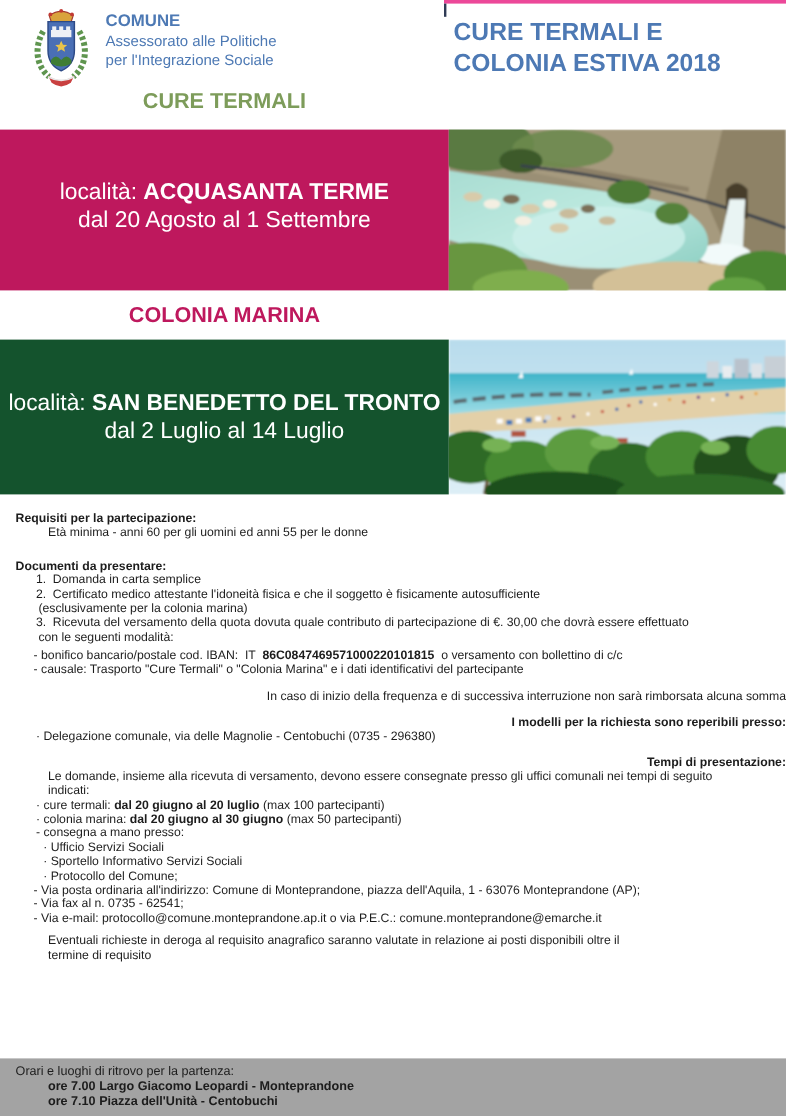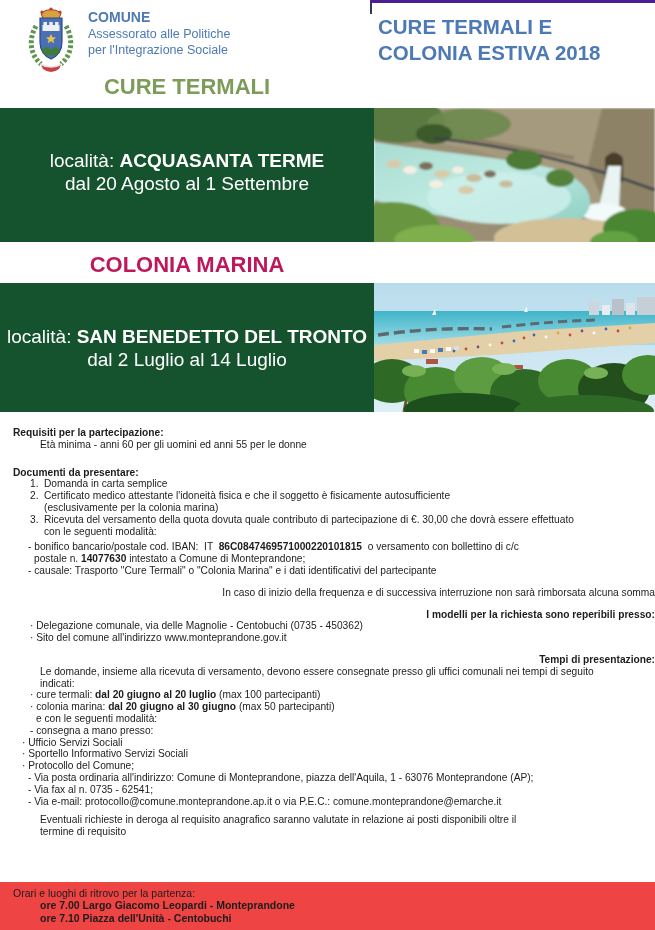--- a/index.html
+++ b/index.html
@@ -4,59 +4,59 @@
 <style>
   html,body{margin:0;padding:0;background:#fff;}
   .page{position:relative;width:655px;height:930px;background:#ffffff;overflow:hidden;
         font-family:"Liberation Sans", sans-serif;color:#1c1c1c;padding-left:47px;}
   
   .crest{position:absolute;left:25px;top:4px;width:52px;height:72px;}
   .muni{position:absolute;left:88px;top:9px;color:#4d79b4;}
   .muni-name{font-weight:bold;font-size:14px;line-height:17px;}
   .muni-dept{font-size:12.5px;line-height:16px;}
   .title-box{position:absolute;left:370px;top:0;width:285px;height:92px;box-sizing:border-box;
-             border-top:3px solid #4c1d95;padding:11px 0 0 8px;color:#4d79b4;
+             border-top:3px solid #ec4899;padding:11px 0 0 8px;color:#4d79b4;
              font-weight:bold;font-size:20.5px;line-height:26px;white-space:nowrap;}
   .title-box::before{content:"";position:absolute;left:0;top:0;width:2px;height:11px;background:#2f3b55;}
   
-  .h-band{position:absolute;left:0;width:374px;text-align:center;font-weight:bold;font-size:22px;white-space:nowrap;}
+  .h-band{position:absolute;left:0;width:374px;text-align:center;font-weight:bold;font-size:18px;white-space:nowrap;}
   .h-green{top:74px;color:#7d9c5a;}
   .h-tan{top:252px;color:#be185d;}
   
   .banner{position:absolute;left:0;width:374px;color:#fff;display:flex;flex-direction:column;
           justify-content:center;align-items:center;text-align:center;}
-  .banner-green{top:108px;height:134px;background:#14532d;padding-bottom:6px;box-sizing:border-box;}
+  .banner-green{top:108px;height:134px;background:#be185d;padding-bottom:6px;box-sizing:border-box;}
   .banner-tan{top:283px;height:129px;background:#14532d;}
   .loc-line{font-size:19px;line-height:23px;white-space:nowrap;}
   .loc-line b{font-weight:bold;}
   .date-line{font-size:19px;line-height:23px;white-space:nowrap;}
   
   .photo{position:absolute;display:block;}
   .photo1{left:374px;top:108px;width:281px;height:134px;}
   .photo2{left:374px;top:283px;width:281px;height:129px;}
   
   .body{position:absolute;left:0;top:420px;width:655px;font-size:10.2px;line-height:11.8px;}
   .body div{white-space:nowrap;}
   .sec-h{font-weight:bold;margin-left:13px;}
   .ind40{margin-left:40px;}
   .ind36{margin-left:36px;}
   .ind34{margin-left:34px;}
   .ind30{margin-left:30px;}
   .ind28{margin-left:28px;}
-  .ind42{margin-left:22px;}
-  .cont44{margin-left:44px;}
+  .ind42{margin-left:36px;}
+  .cont44{margin-left:32px;}
   .doc-item{margin-left:30px;display:flex;}
   .doc-item .num{width:14px;flex:0 0 14px;}
   .mt16{margin-top:16px;}
   .mt10{margin-top:10px;text-align:right;}
   .mt7{margin-top:7px;}
   .mt4{margin-top:4px;}
   .pre{white-space:pre !important;}
   
-  .footer{position:absolute;left:0;top:882px;width:655px;height:48px;background:#ef4444;
+  .footer{position:absolute;left:0;top:882px;width:655px;height:48px;background:#a3a3a3;
           box-sizing:border-box;padding-top:5px;font-size:10.5px;line-height:12.4px;}
   .footer .f-h{margin-left:13px;}
   .footer .f-b{margin-left:40px;font-weight:bold;}
 </style>
 </head>
 <body>
 
 <div class="page">
 
   <svg class="crest" viewBox="0 0 52 72">
@@ -227,34 +227,31 @@
         <span class="num">2.</span>
         <span>Certificato medico attestante l'idoneità fisica e che il soggetto è fisicamente autosufficiente</span>
       </div>
     <div class="cont44">(esclusivamente per la colonia marina)</div>
     <div class="doc-item">
         <span class="num">3.</span>
         <span>Ricevuta del versamento della quota dovuta quale contributo di partecipazione di €. 30,00 che dovrà essere effettuato</span>
       </div>
     <div class="cont44">con le seguenti modalità:</div>
     <div class="ind28 pre mt4"><span>- bonifico bancario/postale cod. IBAN:  IT  </span><b>86C0847469571000220101815</b><span>  o versamento con bollettino di c/c</span></div>
-    <div class="ind34 pre"><span>postale n. </span><b>14077630</b><span> intestato a Comune di Monteprandone;</span></div>
     <div class="ind28">- causale: Trasporto "Cure Termali" o "Colonia Marina" e i dati identificativi del partecipante</div>
     <div class="ind40 mt10">In caso di inizio della frequenza e di successiva interruzione non sarà rimborsata alcuna somma</div>
 
     <div class="sec-h mt10">I modelli per la richiesta sono reperibili presso:</div>
-    <div class="ind30">· Delegazione comunale, via delle Magnolie - Centobuchi (0735 - 450362)</div>
-    <div class="ind30">· Sito del comune all'indirizzo www.monteprandone.gov.it</div>
+    <div class="ind30">· Delegazione comunale, via delle Magnolie - Centobuchi (0735 - 296380)</div>
 
     <div class="sec-h mt10">Tempi di presentazione:</div>
     <div class="ind40">Le domande, insieme alla ricevuta di versamento, devono essere consegnate presso gli uffici comunali nei tempi di seguito</div>
     <div class="ind40">indicati:</div>
     <div class="ind30"><span>· cure termali: </span><b>dal 20 giugno al 20 luglio</b><span> (max 100 partecipanti)</span></div>
     <div class="ind30"><span>· colonia marina: </span><b>dal 20 giugno al 30 giugno</b><span> (max 50 partecipanti)</span></div>
-    <div class="ind36">e con le seguenti modalità:</div>
     <div class="ind30">- consegna a mano presso:</div>
     <div class="ind42">· Ufficio Servizi Sociali</div>
     <div class="ind42">· Sportello Informativo Servizi Sociali</div>
     <div class="ind42">· Protocollo del Comune;</div>
     <div class="ind28">- Via posta ordinaria all'indirizzo: Comune di Monteprandone, piazza dell'Aquila, 1 - 63076 Monteprandone (AP);</div>
     <div class="ind28">- Via fax al n. 0735 - 62541;</div>
     <div class="ind28">- Via e-mail: protocollo@comune.monteprandone.ap.it o via P.E.C.: comune.monteprandone@emarche.it</div>
     <div class="ind40 mt7">Eventuali richieste in deroga al requisito anagrafico saranno valutate in relazione ai posti disponibili oltre il</div>
     <div class="ind40">termine di requisito</div>
   </div>

